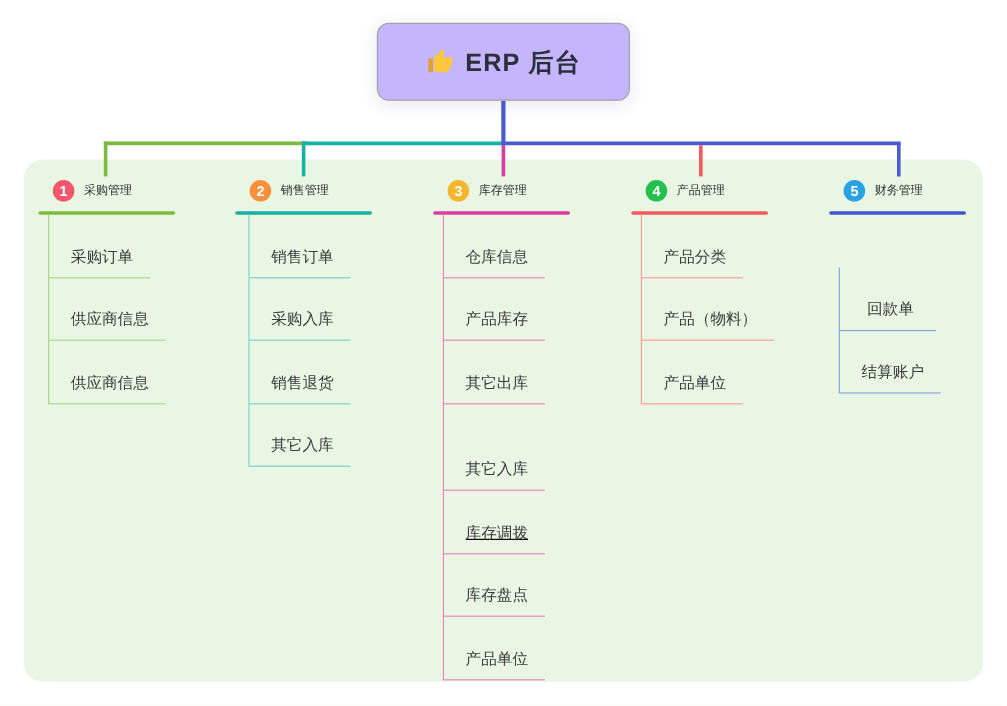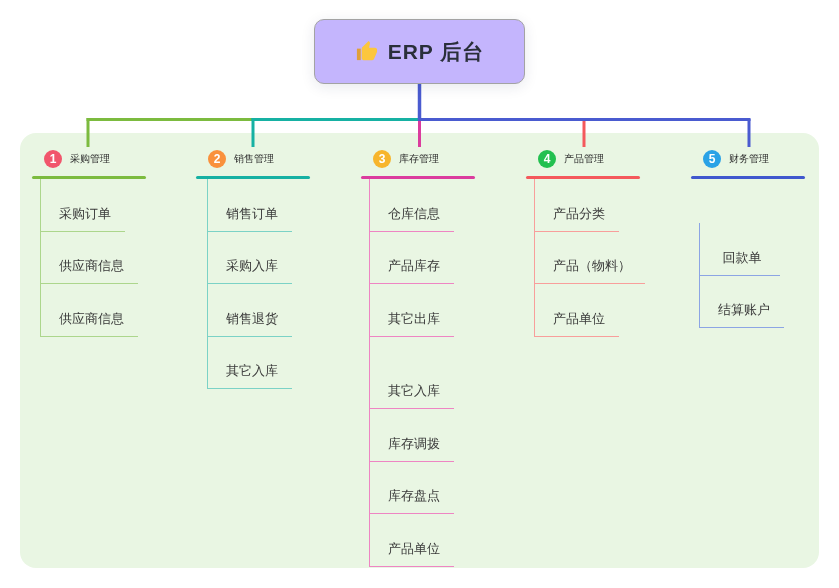--- a/index.html
+++ b/index.html
@@ -118,21 +118,21 @@
         </div>
         <div class="child-item" style="border-bottom-color: rgb(238, 133, 195);">
           <span class="child-label">产品库存</span>
         </div>
         <div class="child-item" style="border-bottom-color: rgb(238, 133, 195);">
           <span class="child-label">其它出库</span>
         </div>
         <div class="child-item" style="border-bottom-color: rgb(238, 133, 195); margin-top: 20px;">
           <span class="child-label">其它入库</span>
         </div>
-        <div class="child-item" style="border-bottom-color: rgb(238, 133, 195);">
+        <div class="child-item" style="border-bottom-color: rgb(238, 133, 195); text-decoration: underline;">
           <span class="child-label">库存调拨</span>
         </div>
         <div class="child-item" style="border-bottom-color: rgb(238, 133, 195);">
           <span class="child-label">库存盘点</span>
         </div>
         <div class="child-item" style="border-bottom-color: rgb(238, 133, 195);">
           <span class="child-label">产品单位</span>
         </div>
       </div>
     </div>

